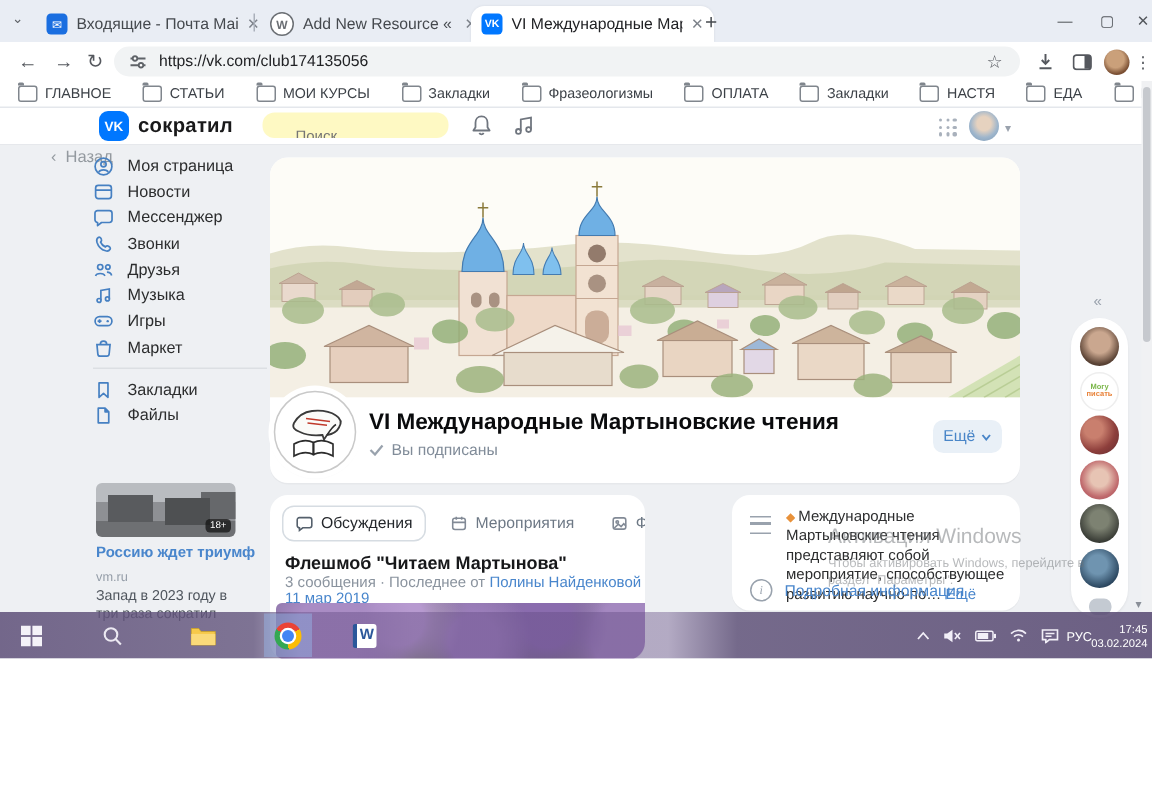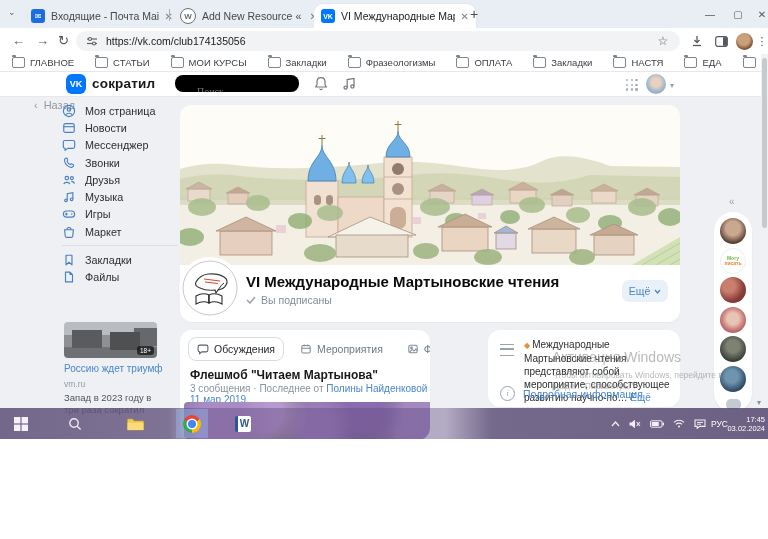--- a/index.html
+++ b/index.html
@@ -33,40 +33,40 @@
   
   .bookmarks{position:absolute;left:0;top:54px;width:768px;height:17px;background:#fff;border-bottom:1px solid #e4e7ec;display:flex;align-items:center;gap:21px;padding:0 12px;}
   .bm-item{display:flex;align-items:center;gap:5px;font-size:9.5px;color:#3c4147;white-space:nowrap;}
   .bm-folder{width:11px;height:9px;border:1.2px solid #80868d;border-radius:2px;position:relative;flex:none;}
   .bm-folder:before{content:"";position:absolute;left:-1px;top:-3px;width:4px;height:2px;background:#80868d;border-radius:1px 1px 0 0;}
 
   
   .vk-header{position:absolute;left:0;top:72px;width:768px;height:24px;background:#fff;border-bottom:1px solid #e6e8ec;}
   .vk-logo{position:absolute;left:66px;top:2px;width:20px;height:20px;border-radius:6px;background:#07f;color:#fff;font-weight:bold;font-size:9px;display:flex;align-items:center;justify-content:center;}
   .vk-brand{position:absolute;left:92px;top:4px;font-size:13.5px;font-weight:700;color:#19191a;letter-spacing:.2px;}
-  .vk-search{position:absolute;left:175px;top:3px;width:124px;height:17px;background:#000000;border:none;border-radius:8px;font-size:10px;color:#828a96;padding:16px 6px 0 22px;box-sizing:border-box;outline:none;font-family:Liberation Serif, serif;}
+  .vk-search{position:absolute;left:175px;top:3px;width:124px;height:17px;background:#fef9c3;border:none;border-radius:8px;font-size:10px;color:#828a96;padding:16px 6px 0 22px;box-sizing:border-box;outline:none;font-family:Liberation Sans, sans-serif;}
   .vk-search-ic{position:absolute;left:182px;top:7px;width:8px;height:8px;border:1.3px solid #9aa2ad;border-radius:50%;}
   .vk-search-ic:after{content:"";position:absolute;left:7px;top:7px;width:4px;height:1.3px;background:#9aa2ad;transform:rotate(45deg);}
   .hdr-ic{position:absolute;top:4px;color:#70767f;}
   .grid9{position:absolute;left:626px;top:7px;width:12px;height:12px;display:grid;grid-template-columns:repeat(3,1fr);gap:2px;}
   .grid9 i{width:2.2px;height:2.2px;border-radius:50%;background:#a9b1bc;}
   .hdr-avatar{position:absolute;left:646px;top:2px;width:20px;height:20px;border-radius:50%;background:radial-gradient(circle at 50% 42%,#e6d2bf 0 30%,#9fb6cc 60%,#7796b4 100%);}
   .hdr-chev{position:absolute;left:670px;top:9px;color:#9aa2ad;font-size:8px;}
 
   
   .back-link{position:absolute;left:34px;top:99px;font-size:11px;color:#93999f;display:flex;gap:6px;align-items:center;}
   .menu{position:absolute;left:62px;top:102px;width:116px;}
   .menu-item{height:17.3px;display:flex;align-items:center;gap:9px;font-size:10.8px;color:#2c2d2e;}
   .menu-item svg{flex:none;}
   .menu-divider{height:1px;background:#dcdfe3;margin:5px 0 5px 0;}
   .ad{position:absolute;left:64px;top:322px;width:112px;}
   .ad-img{width:93px;height:36px;border-radius:4px;position:relative;overflow:hidden;background:linear-gradient(180deg,#b9bcc0 0 35%,#8e9094 36% 70%,#6e7073 71% 100%);}
   .ad-img:before{content:"";position:absolute;left:8px;top:8px;width:30px;height:18px;background:#595b5e;box-shadow:38px 2px 0 #4e5052, 62px -2px 0 #66686b;}
   .ad-badge{position:absolute;right:3px;bottom:3px;background:rgba(20,20,20,.75);color:#fff;font-size:6.5px;padding:1px 3px;border-radius:3px;}
-  .ad-title{margin-top:5px;font-size:10px;font-weight:400;color:#4986cc;}
+  .ad-title{margin-top:5px;font-size:10px;font-weight:700;color:#4986cc;}
   .ad-domain{margin-top:5px;font-size:8.5px;color:#939ca7;}
   .ad-text{margin-top:3px;font-size:9.5px;color:#4f5볼a;color:#4f555d;line-height:11.5px;width:104px;}
 
   
   .card{position:absolute;background:#fff;border-radius:12px;box-shadow:0 1px 0 rgba(0,0,0,.03);}
   .profile-card{left:180px;top:105px;width:500px;height:217px;overflow:hidden;}
   .cover{position:absolute;left:0;top:0;width:500px;height:160px;}
   .gr-avatar{position:absolute;left:182px;top:260px;width:56px;height:56px;border-radius:50%;background:#fff;box-shadow:0 0 0 3px #fff,0 1px 3px rgba(0,0,0,.2);z-index:3;}
   .gr-title{position:absolute;left:246px;top:273px;font-size:15px;font-weight:700;color:#0a0b0d;z-index:3;}
   .gr-status{position:absolute;left:246px;top:294px;font-size:10.5px;color:#818c99;display:flex;align-items:center;gap:5px;z-index:3;}

